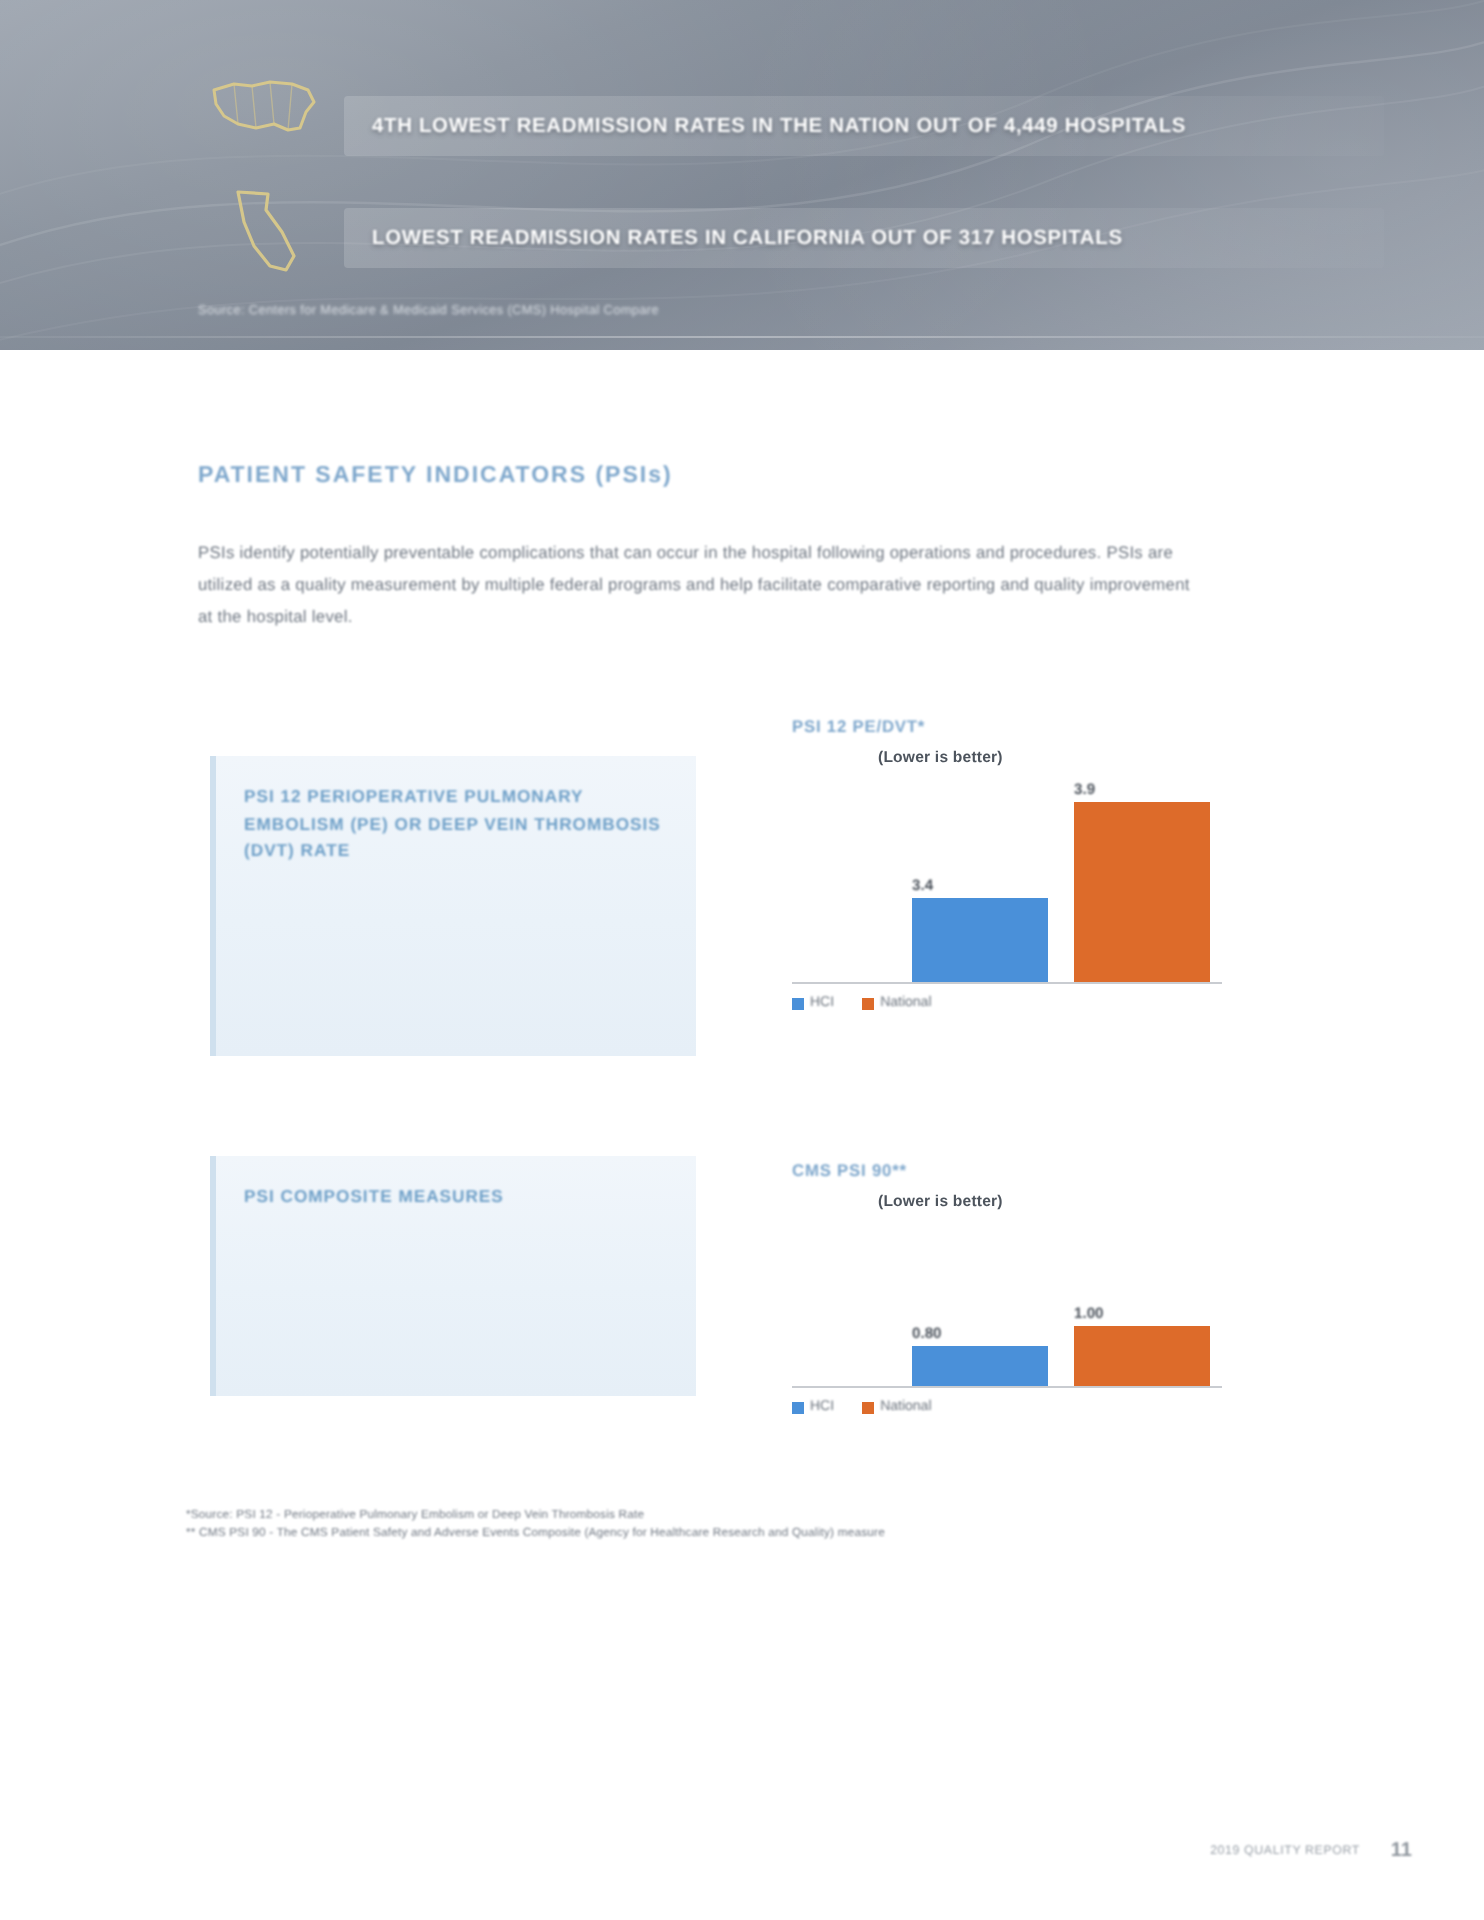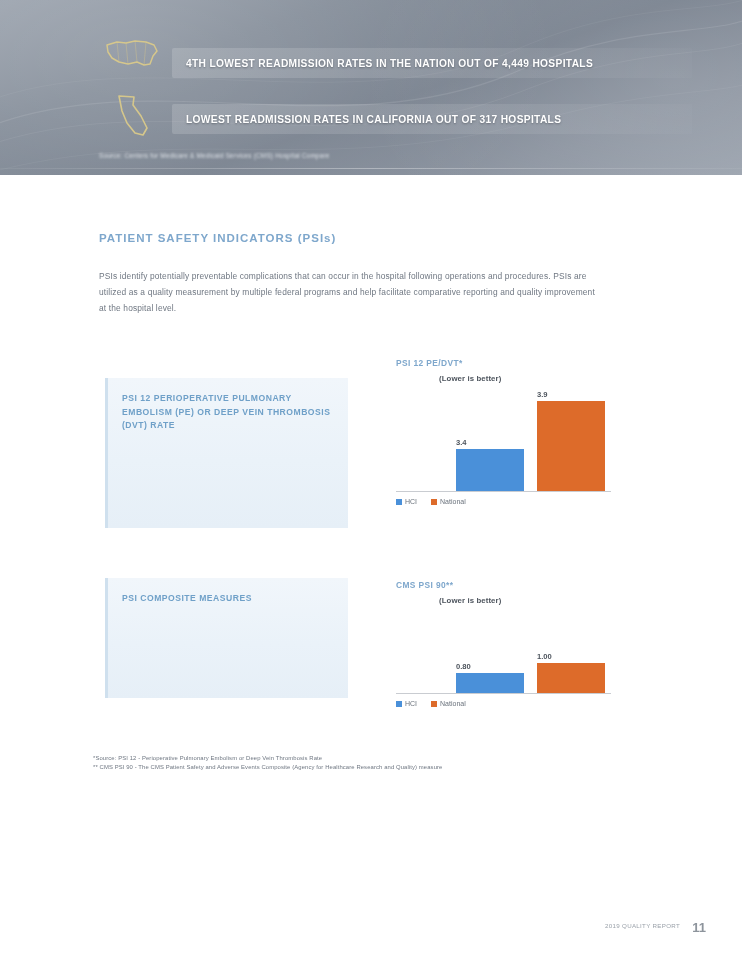--- a/index.html
+++ b/index.html
@@ -155,21 +155,21 @@
   }
 
   
   .pg-footer {
     position:absolute; right:62px; top:922px;
     color:#9aa1a9; font-size:6.2px; letter-spacing:.3px;
     filter:blur(.6px);
   }
   .pg-num {
     position:absolute; right:36px; top:920px;
-    color:#8d949c; font-size:13px; font-weight:bold;
+    color:#8d949c; font-size:10px; font-weight:bold;
     filter:blur(.5px);
   }
 </style>
 </head>
 <body>
 
 <div class="header">
 
   <svg class="hdr-swoosh" viewBox="0 0 742 175" preserveAspectRatio="none">
     <path d="M-20,130 C150,60 340,150 520,70 C640,18 720,40 762,12" fill="none" stroke="rgba(255,255,255,.20)" stroke-width="1.2"></path>

